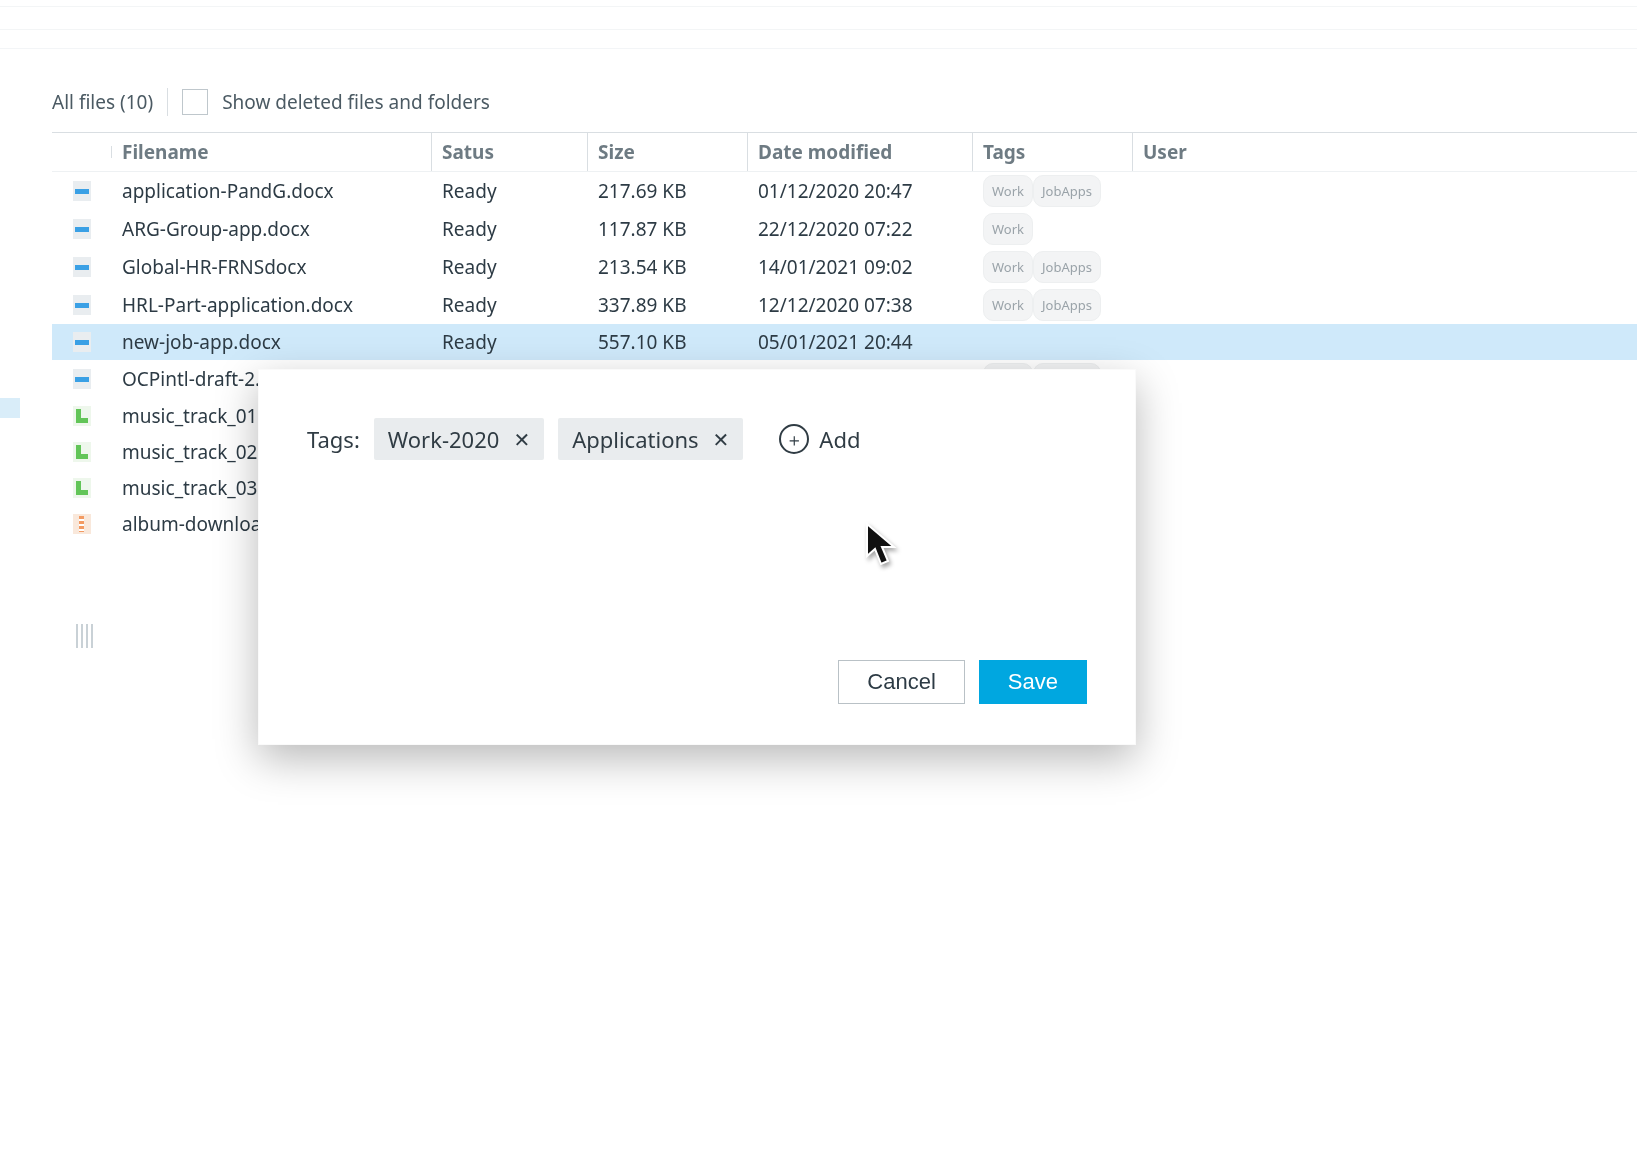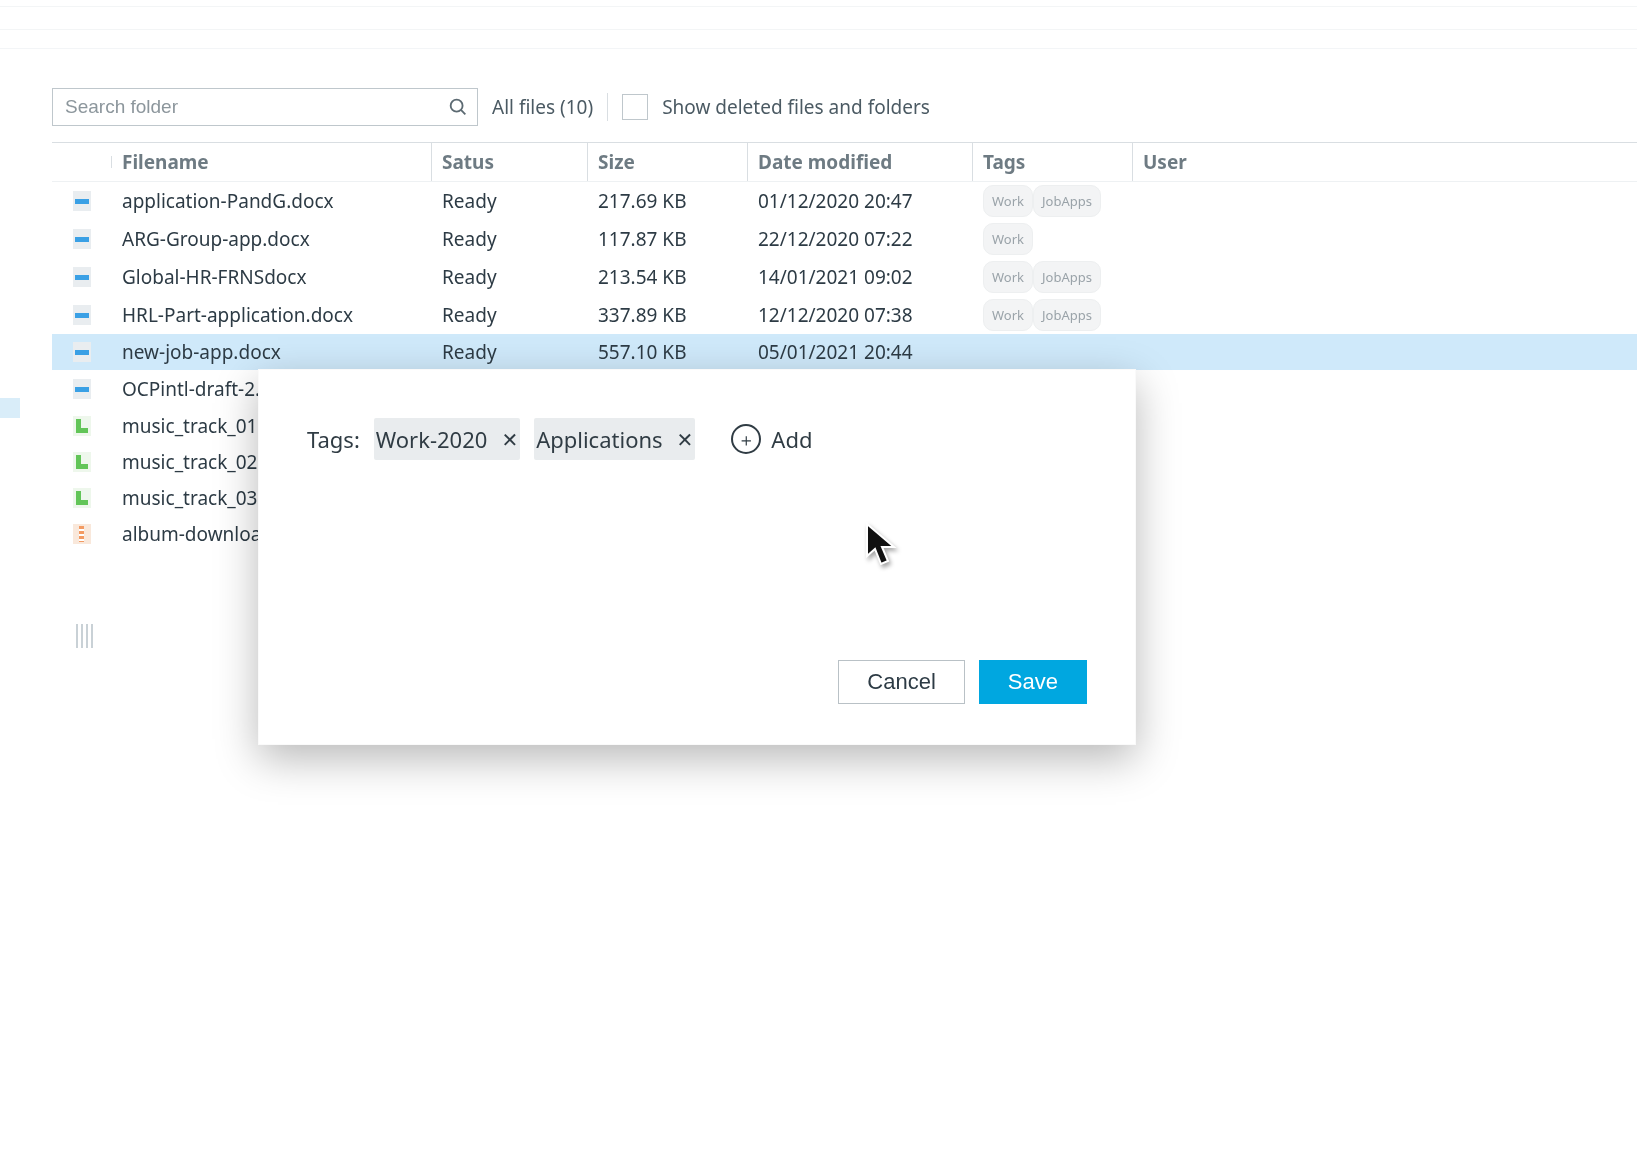--- a/index.html
+++ b/index.html
@@ -126,21 +126,21 @@
     box-shadow:var(--dialog-shadow);
     border:1px solid rgba(0,0,0,.02);
     padding:48px 48px 28px 48px;
     box-sizing:border-box;
   }
   .dialog h2{margin:0 0 46px 0;font-size:30px;font-weight:400;color:#1f2e37}
   .dialog h2 b{font-weight:700}
   .tags-row{display:flex;align-items:center;gap:14px;font-size:22px;color:#303c44}
   .tag-pill{
     background:#e9ecee;color:#303c44;
-    padding:6px 2px;border-radius:2px;
+    padding:6px 14px;border-radius:2px;
     display:flex;align-items:center;gap:14px;
     font-size:22px;
   }
   .tag-pill .x{font-size:20px;color:#303c44;cursor:pointer}
   .add-btn{display:flex;align-items:center;gap:10px;font-size:22px;color:#303c44;margin-left:22px;cursor:pointer}
   .add-btn .plus{width:26px;height:26px;border:2px solid #303c44;border-radius:50%;display:flex;align-items:center;justify-content:center;font-size:18px;line-height:1}
   .dlg-actions{
     position:absolute;right:48px;bottom:40px;
     display:flex;gap:14px;justify-content:space-between;
   }
@@ -155,27 +155,20 @@
 </head>
 <body>
 
 <div class="ghost-top"></div>
 <div class="ghost-top2"></div>
 <div class="left-sel"></div>
 
 <div class="page">
 
   <div class="toolbar">
-    <div class="search">
-      <input type="text" placeholder="Search folder" style="">
-      <svg class="sicon" viewBox="0 0 24 24" fill="none" stroke="currentColor" stroke-width="2">
-        <circle cx="10.5" cy="10.5" r="6.5"></circle>
-        <line x1="20" y1="20" x2="15.2" y2="15.2"></line>
-      </svg>
-    </div>
     <span class="toolbar-label">All files (10)</span>
     <span class="sep"></span>
     <span class="chk"></span>
     <span class="toolbar-label">Show deleted files and folders</span>
   </div>
 
   <div class="grid">
     <div class="header">
       <div></div>
       <div>Filename</div>

